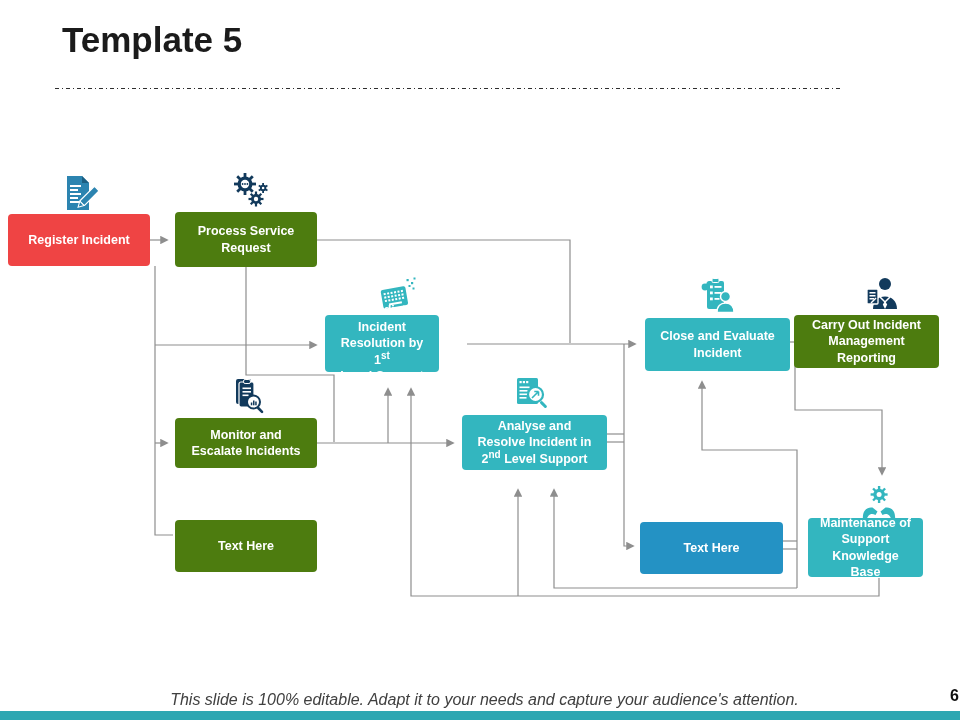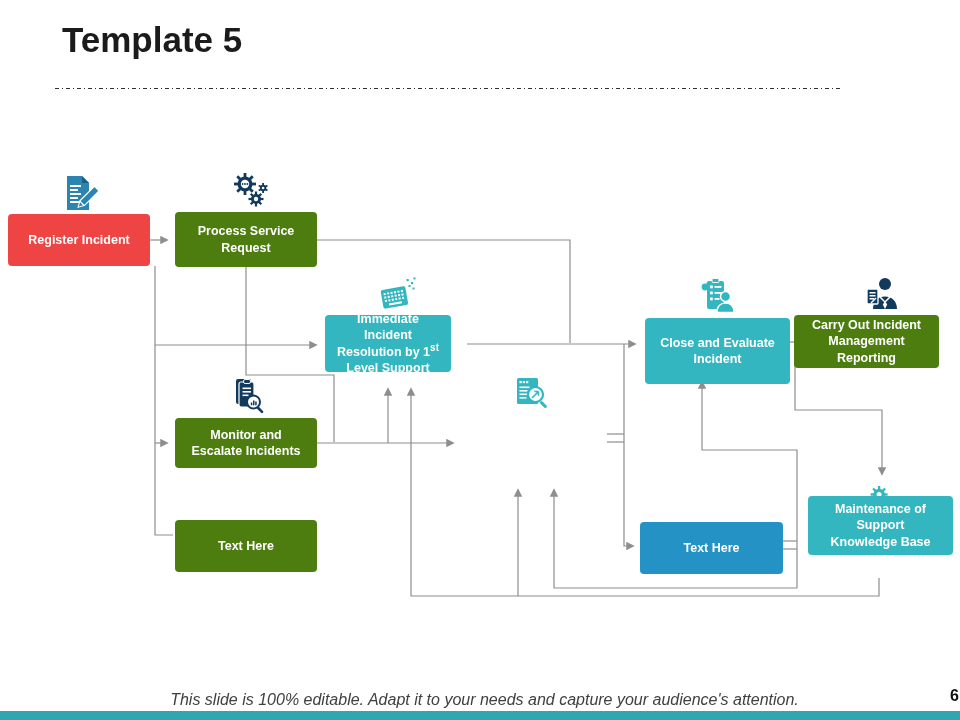--- a/index.html
+++ b/index.html
@@ -231,46 +231,49 @@
   </div>
 
   <div class="node blue" style="left:8px;top:214px;width:142px;height:52px">
       <span><span>Register Incident</span></span>
     </div>
 
   <div class="node navy" style="left:175px;top:212px;width:142px;height:55px">
       <span><span>Process Service</span><br><span>Request</span></span>
     </div>
 
-  <div class="node teal" style="left:325px;top:315px;width:126px;height:57px">
+  <div class="node teal" style="left:325px;top:315px;width:114px;height:57px">
       <span><span>Immediate Incident</span><br><span>Resolution by 1</span><sup>st</sup><br><span>Level Support</span></span>
     </div>
 
-  <div class="node teal" style="left:645px;top:318px;width:145px;height:66px">
+  <div class="node teal" style="left:645px;top:318px;width:145px;height:53px">
       <span><span>Close and Evaluate</span><br><span>Incident</span></span>
     </div>
 
   <div class="node navy" style="left:794px;top:315px;width:145px;height:53px">
       <span><span>Carry Out Incident</span><br><span>Management</span><br><span>Reporting</span></span>
     </div>
 
   <div class="node navy" style="left:175px;top:418px;width:142px;height:50px">
       <span><span>Monitor and</span><br><span>Escalate Incidents</span></span>
     </div>
 
+  <div class="node teal" style="left:462px;top:415px;width:145px;height:55px">
+      <span><span>Analyse and</span><br><span>Resolve Incident in</span><br><span>2</span><sup>nd</sup><span> Level Support</span></span>
+    </div>
 
   <div class="node navy" style="left:175px;top:520px;width:142px;height:52px">
       <span><span>Text Here</span></span>
     </div>
 
   <div class="node blue2" style="left:640px;top:522px;width:143px;height:52px">
       <span><span>Text Here</span></span>
     </div>
 
-  <div class="node teal" style="left:808px;top:496px;width:145px;height:59px">
+  <div class="node teal" style="left:808px;top:518px;width:115px;height:59px">
       <span><span>Maintenance of</span><br><span>Support</span><br><span>Knowledge Base</span></span>
     </div>
 
   <div class="footer">This slide is 100% editable. Adapt it to your needs and capture your audience's attention.</div>
   <div class="pagenum">6</div>
   <div class="bar"></div>
 
 </div>
 
 </body></html>

